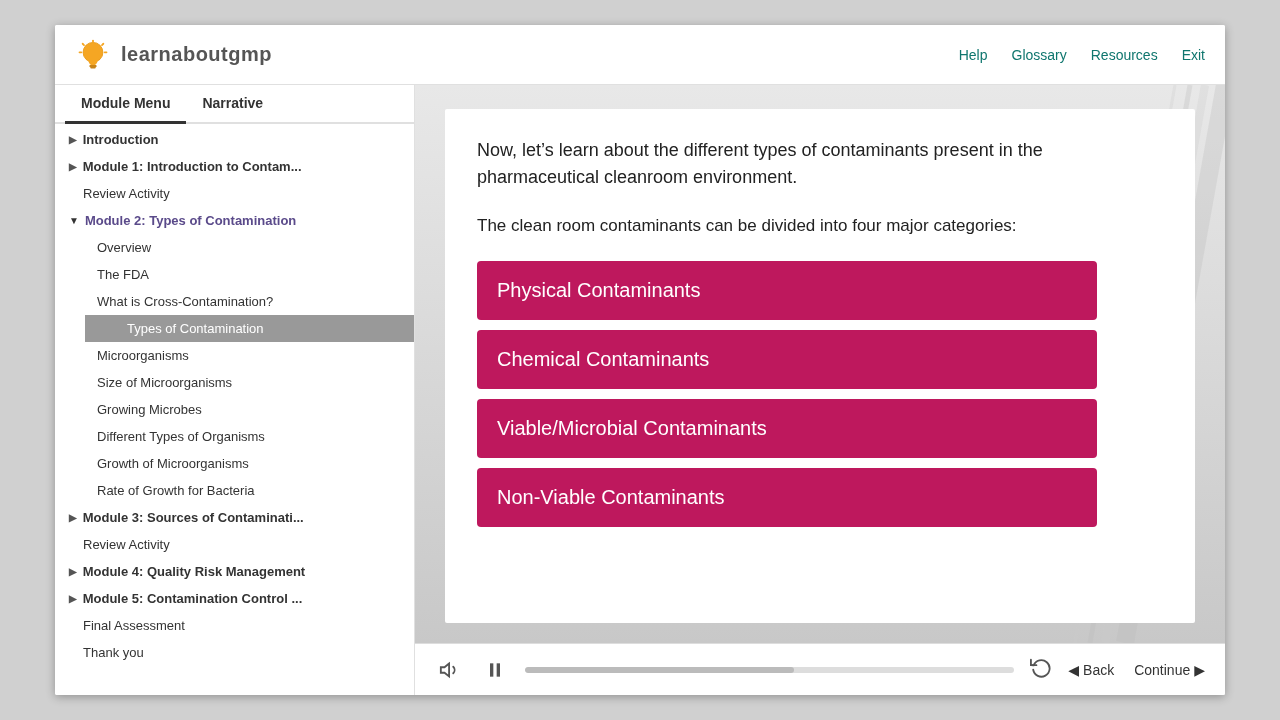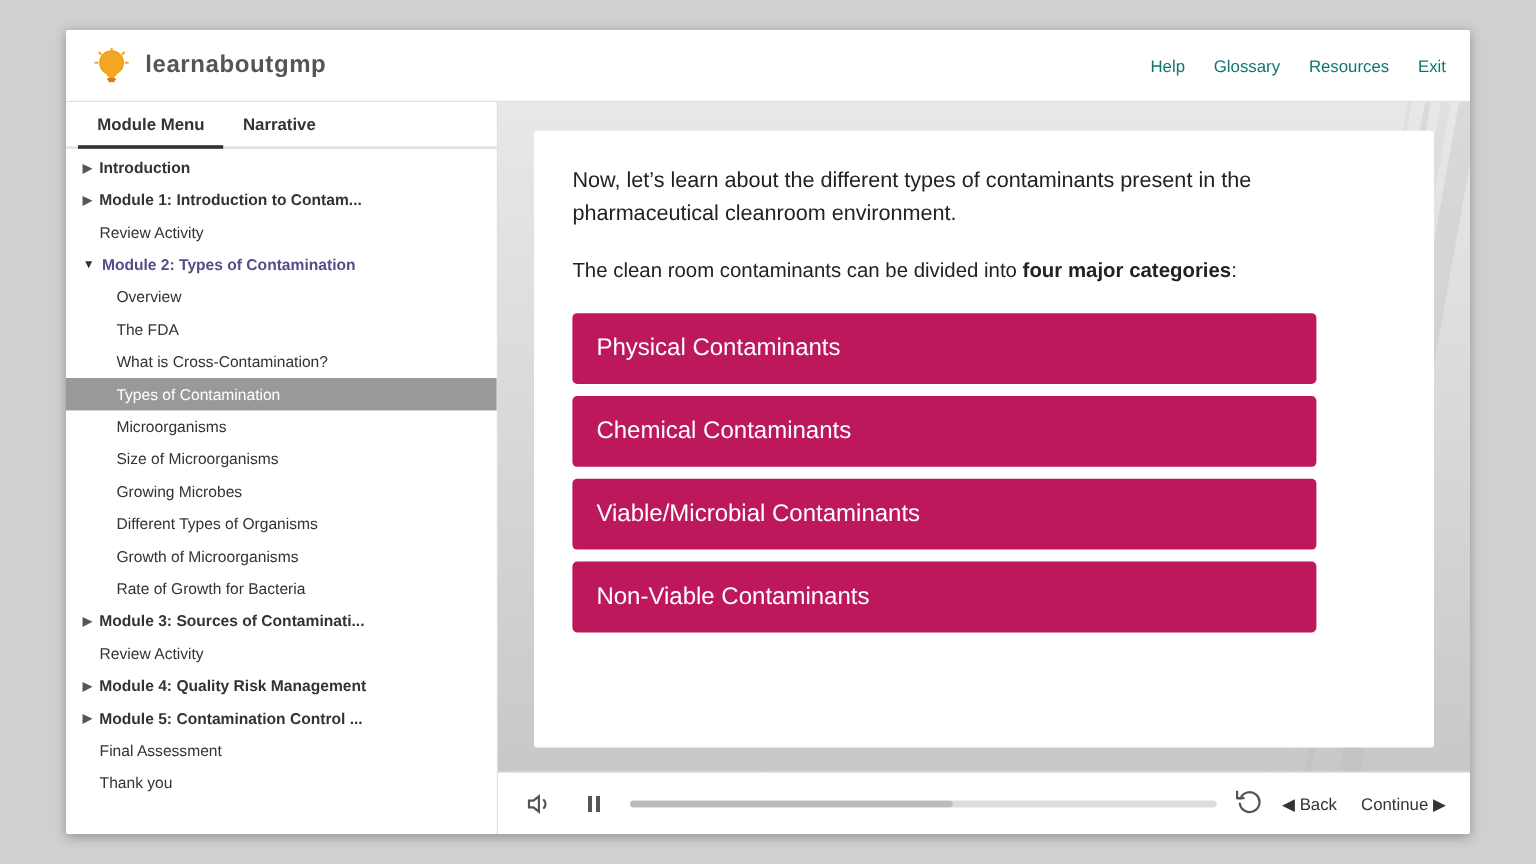--- a/index.html
+++ b/index.html
@@ -104,20 +104,21 @@
       cursor: pointer;
       gap: 6px;
     }
     .menu-item.level1 { padding-left: 14px; font-weight: bold; }
     .menu-item.level2 { padding-left: 28px; }
     .menu-item.level3 { padding-left: 42px; }
     .menu-item.level3-active {
       padding-left: 42px;
       background: #999;
       color: #fff;
+      margin-left: 30px;
     }
     .arrow {
       font-size: 10px;
       color: #555;
       flex-shrink: 0;
     }
     .arrow.down { color: #333; }
     .menu-section {
       margin: 2px 0;
     }
@@ -152,21 +153,21 @@
       line-height: 1.5;
       margin-bottom: 22px;
       max-width: 680px;
     }
     .slide-text-sub {
       font-size: 17px;
       color: #222;
       line-height: 1.5;
       margin-bottom: 22px;
     }
-    .bold { font-weight: bold; }
+    .bold { font-weight: normal; }
 
     .categories-grid {
       display: flex;
       flex-direction: column;
       gap: 10px;
       max-width: 620px;
     }
     .category-btn {
       background: #be185d;
       color: #fff;

